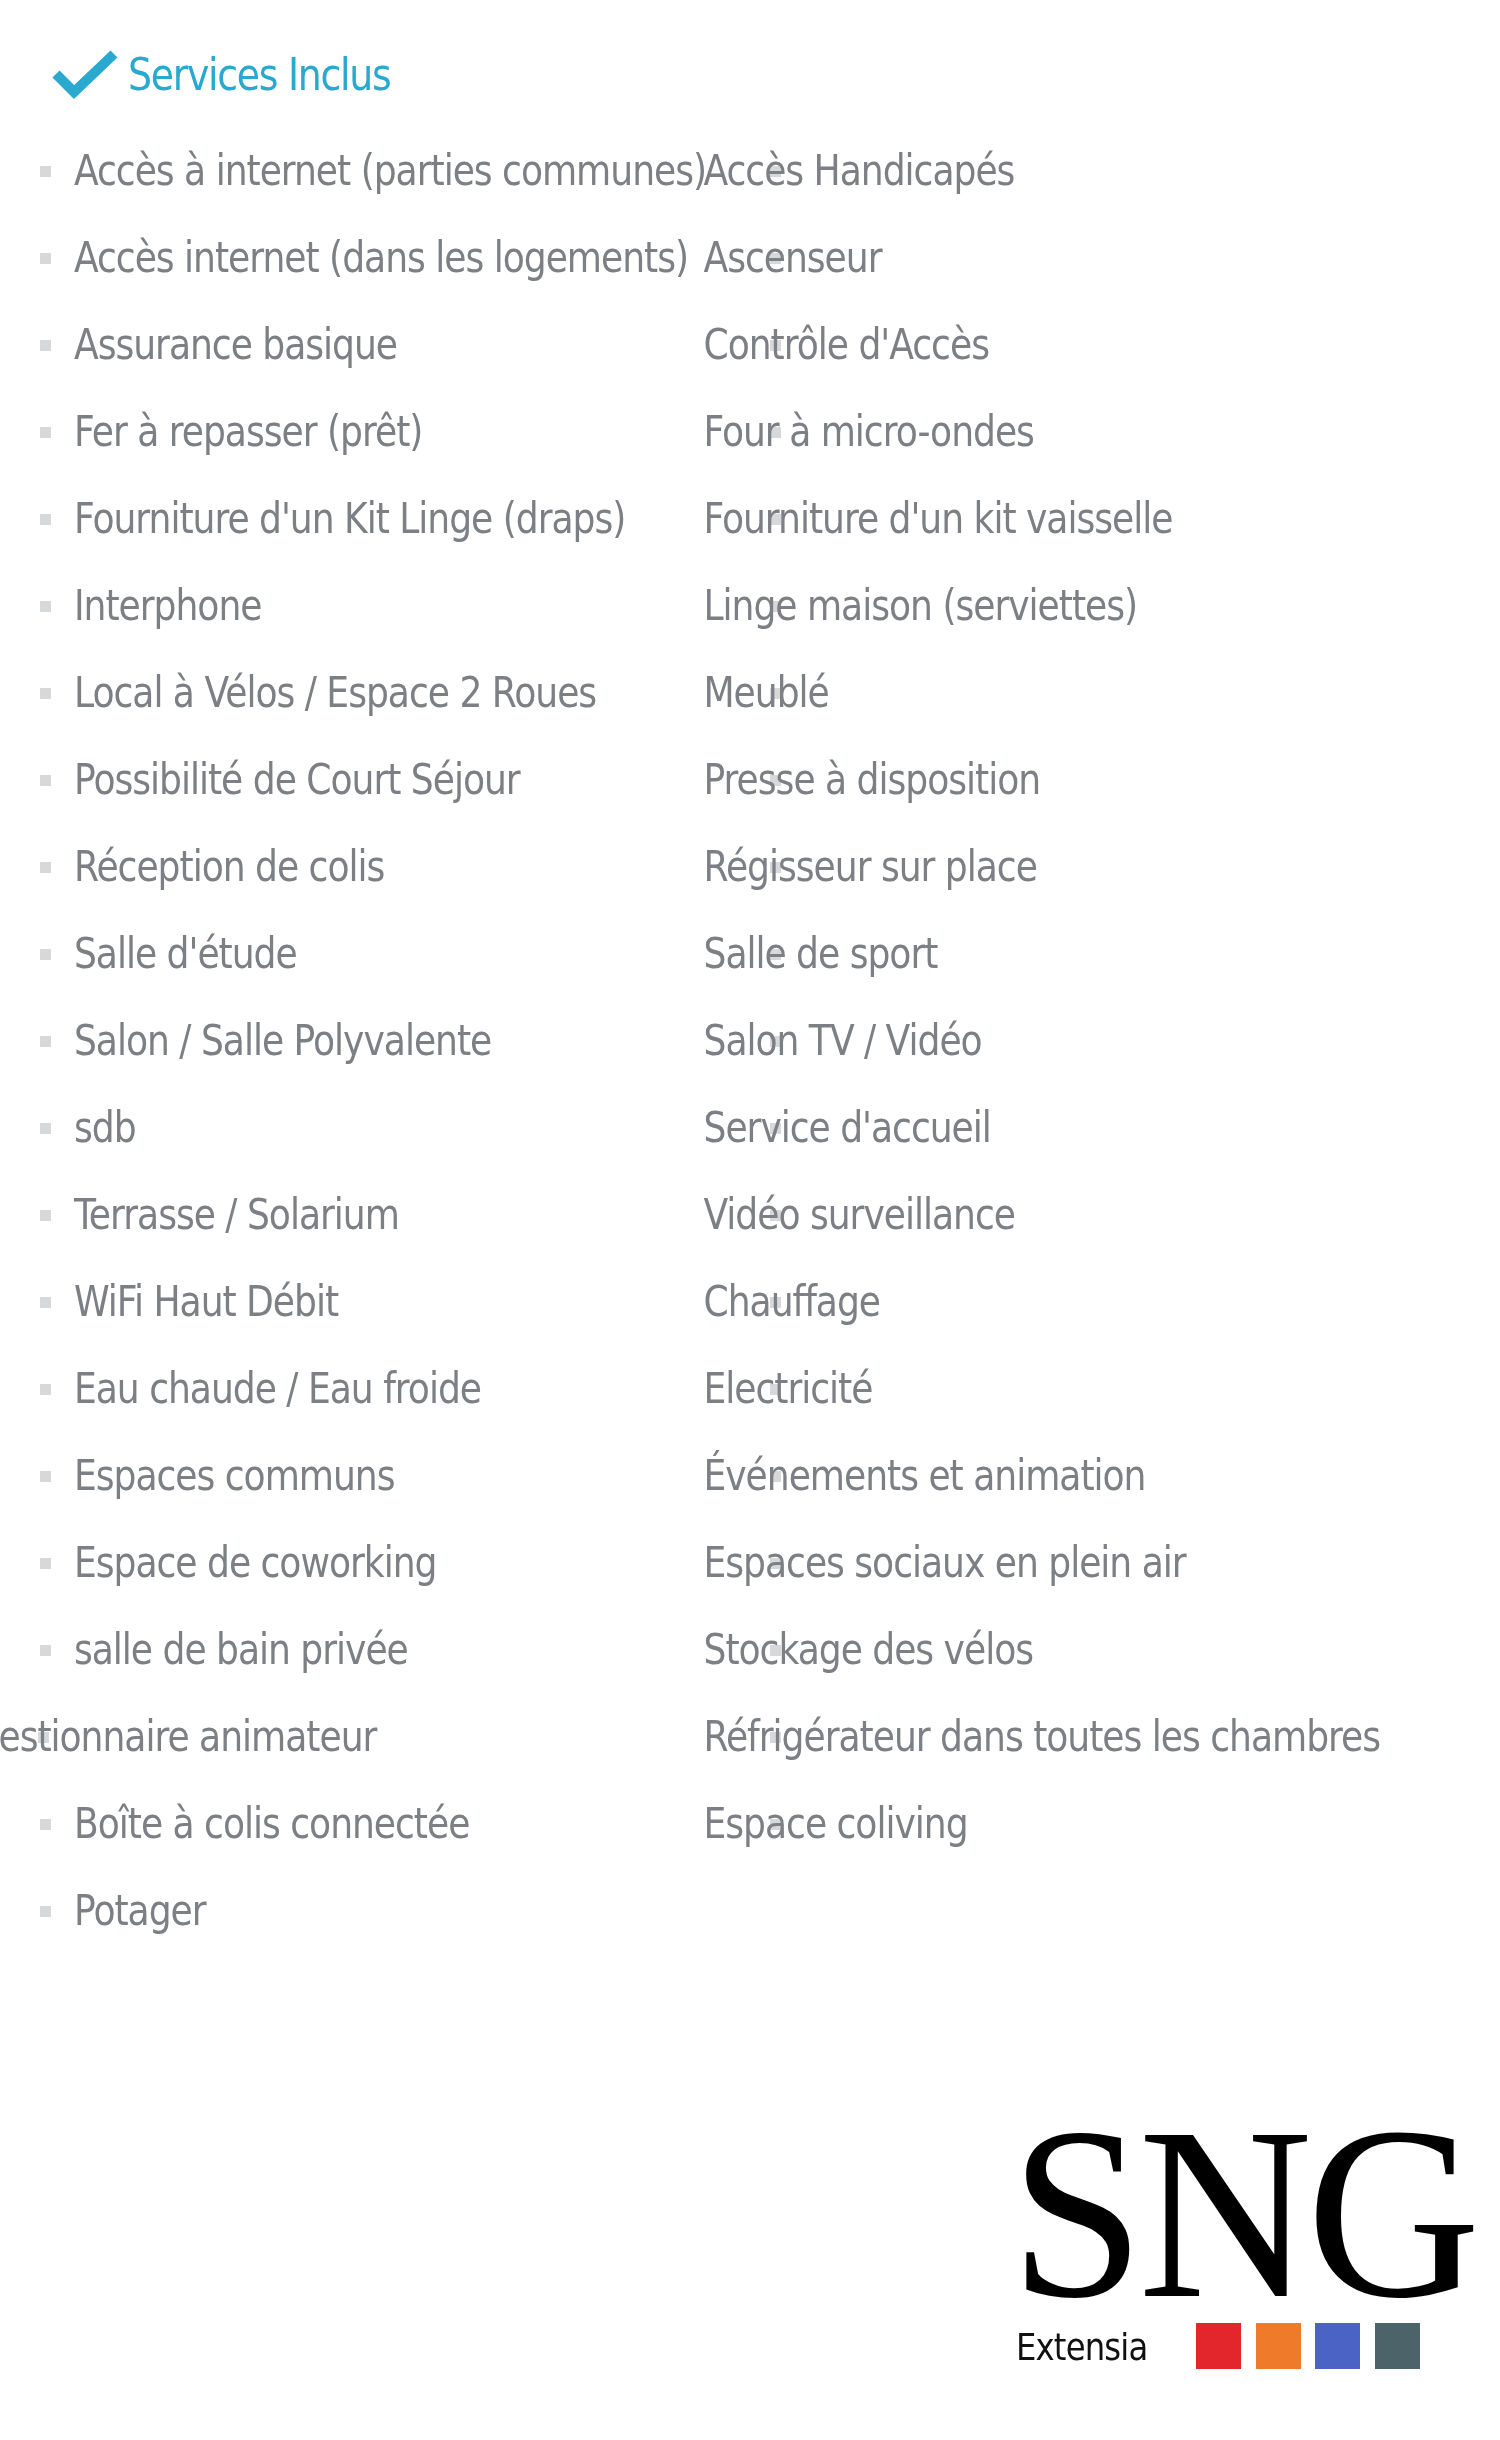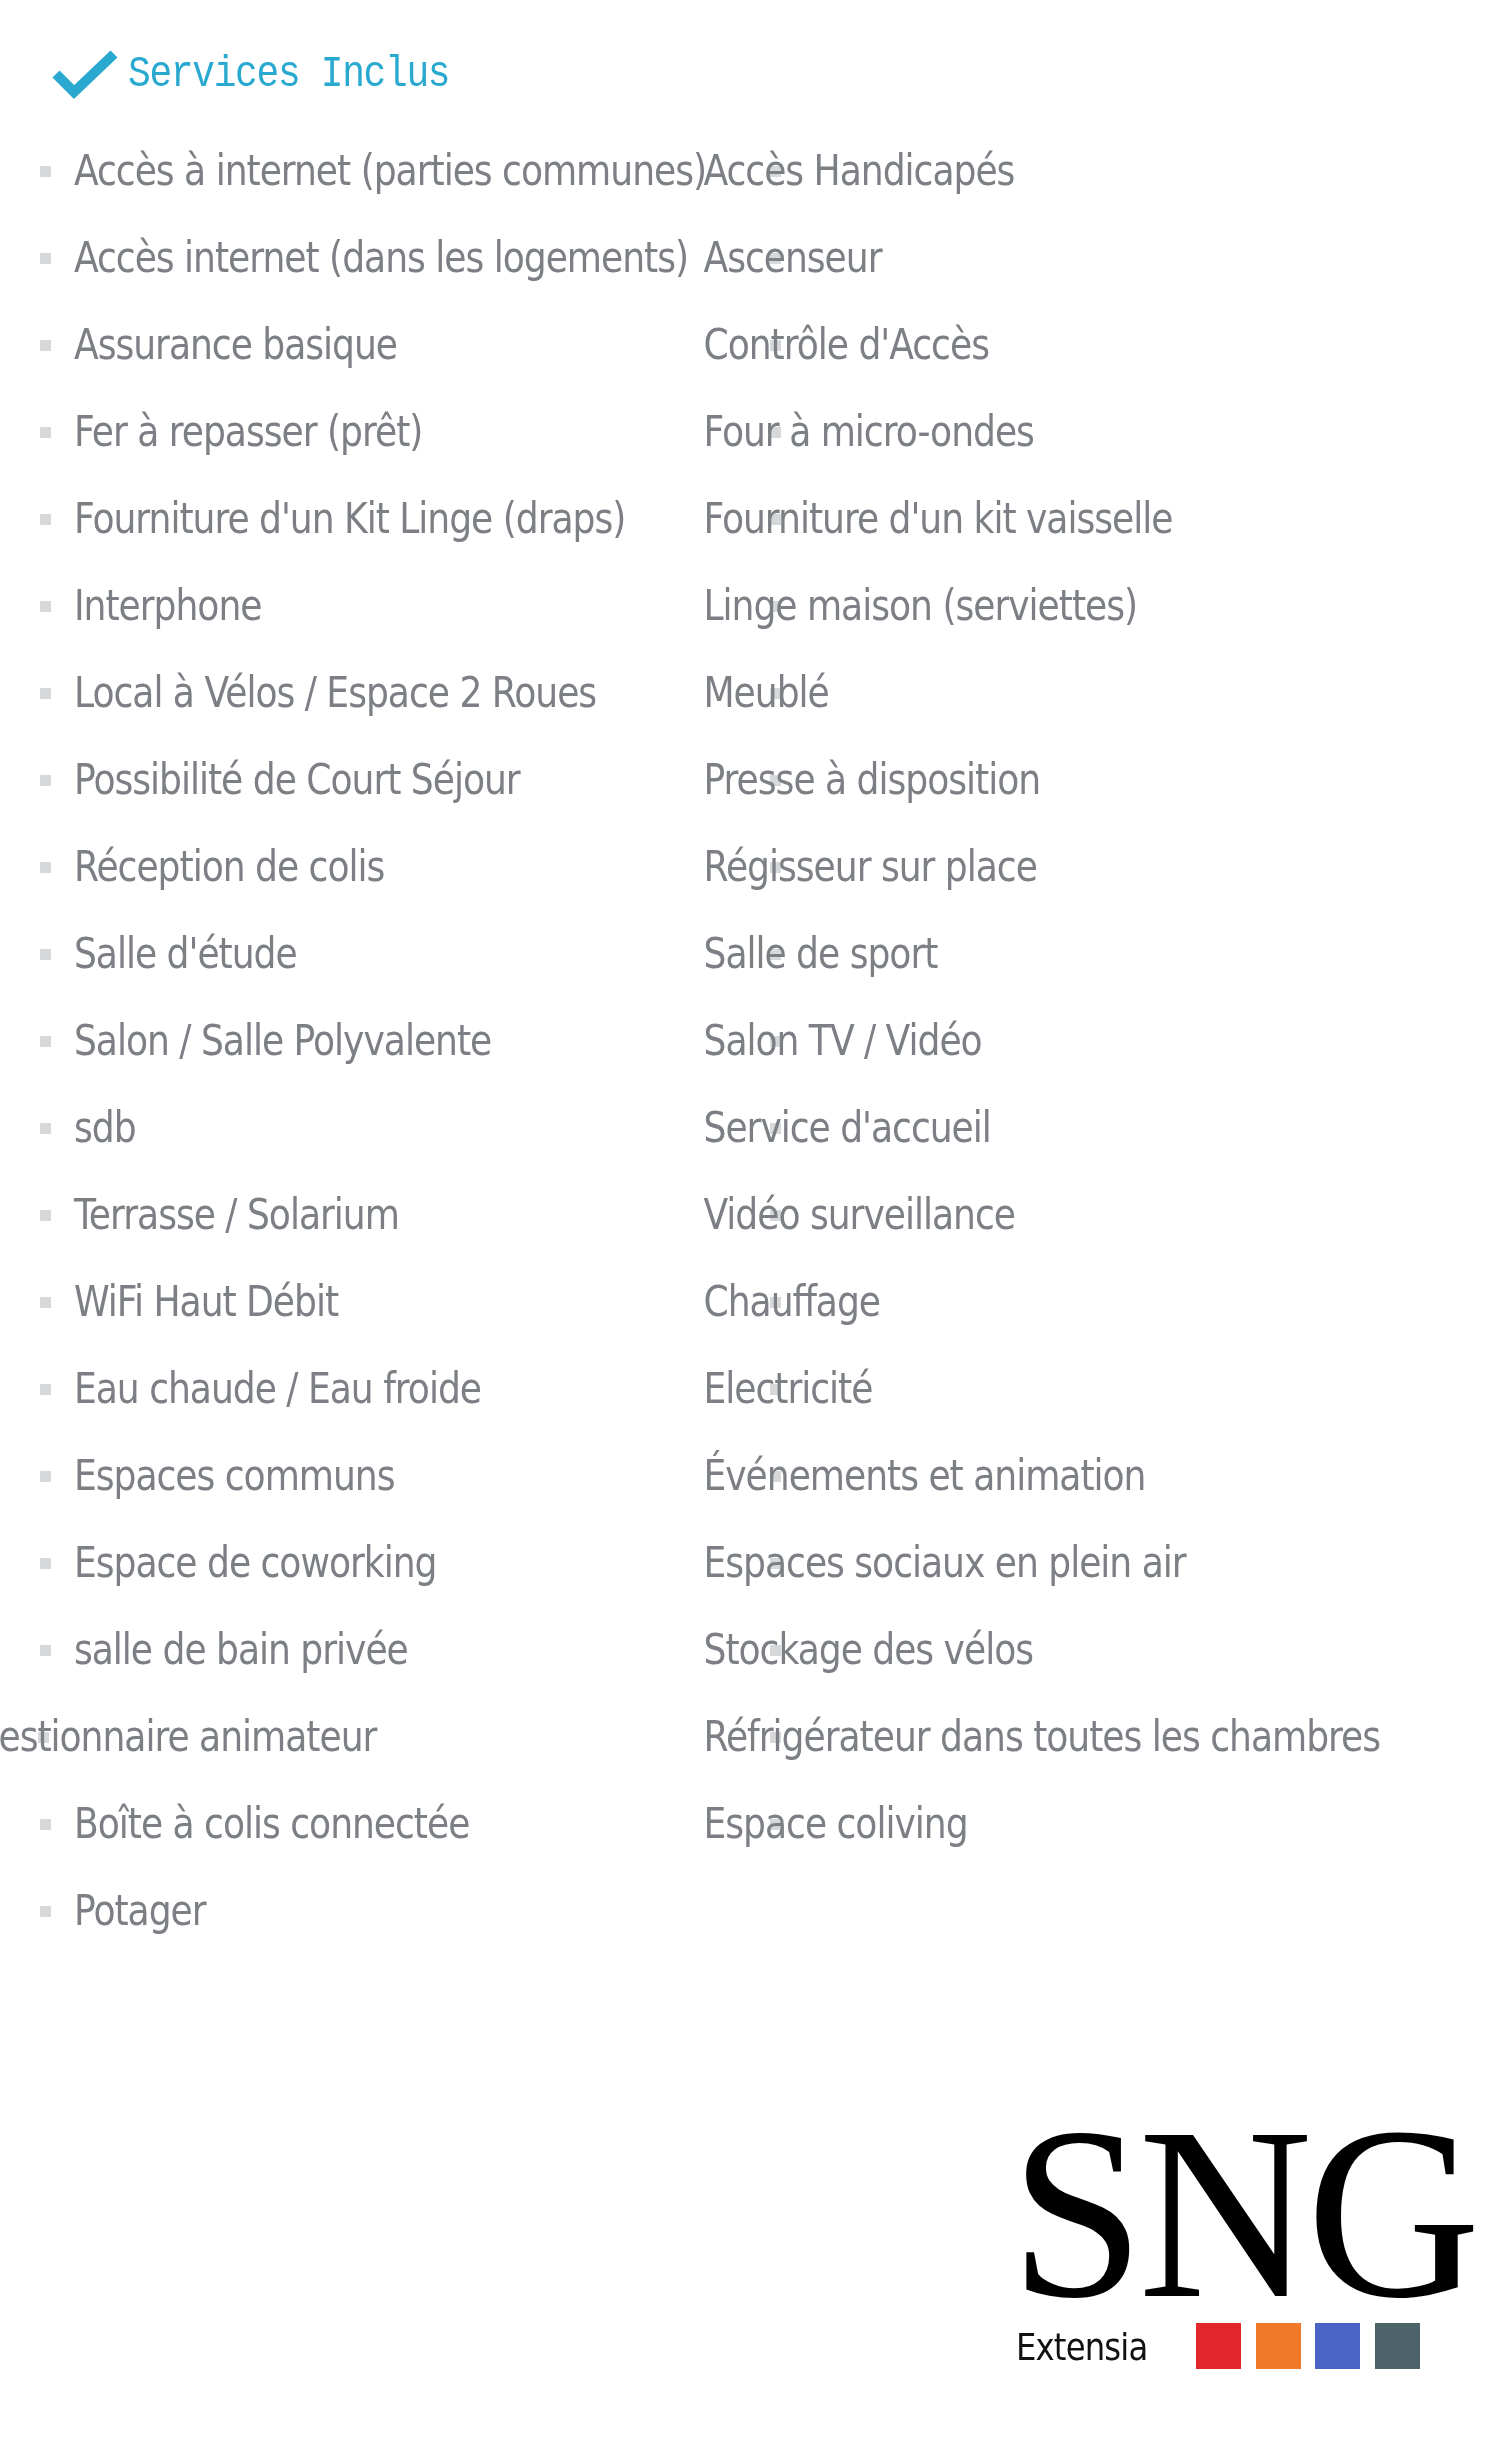--- a/index.html
+++ b/index.html
@@ -1,18 +1,18 @@
 <!DOCTYPE html>
 <html><head>
 <meta charset="utf-8">
 <style>
   html, body { margin: 0; padding: 0; background: #ffffff; }
   body { width: 1500px; height: 2440px; position: relative; overflow: hidden;
          font-family: "DejaVu Sans", sans-serif; }
-  .title { position: absolute; left: 52px; top: 48px; display: flex; align-items: center; font-family: Liberation Mono, monospace; }
+  .title { position: absolute; left: 52px; top: 48px; display: flex; align-items: center; }
   .title svg { width: 66px; height: 52px; }
   .title .txt { color: #29a9d0; font-size: 44px; margin-left: 10px; letter-spacing: -1.5px;
                 transform: scaleX(0.86); transform-origin: left center; }
   .grid { position: absolute; left: 0; top: 136px; width: 1328px;
           display: grid; grid-template-columns: 732px 768px; row-gap: 18px; }
   .item { position: relative; color: #7c7f84; font-size: 42px; line-height: 69px;
           letter-spacing: -1.2px; }
   .item .inner { display: block; transform: scaleX(0.86); transform-origin: left top; width: 116%; }
   .col-l .inner { padding-left: 52px; text-indent: 34px; }
   .col-r .inner { padding-left: 784px; margin-left: -732px; text-indent: 34px; }

